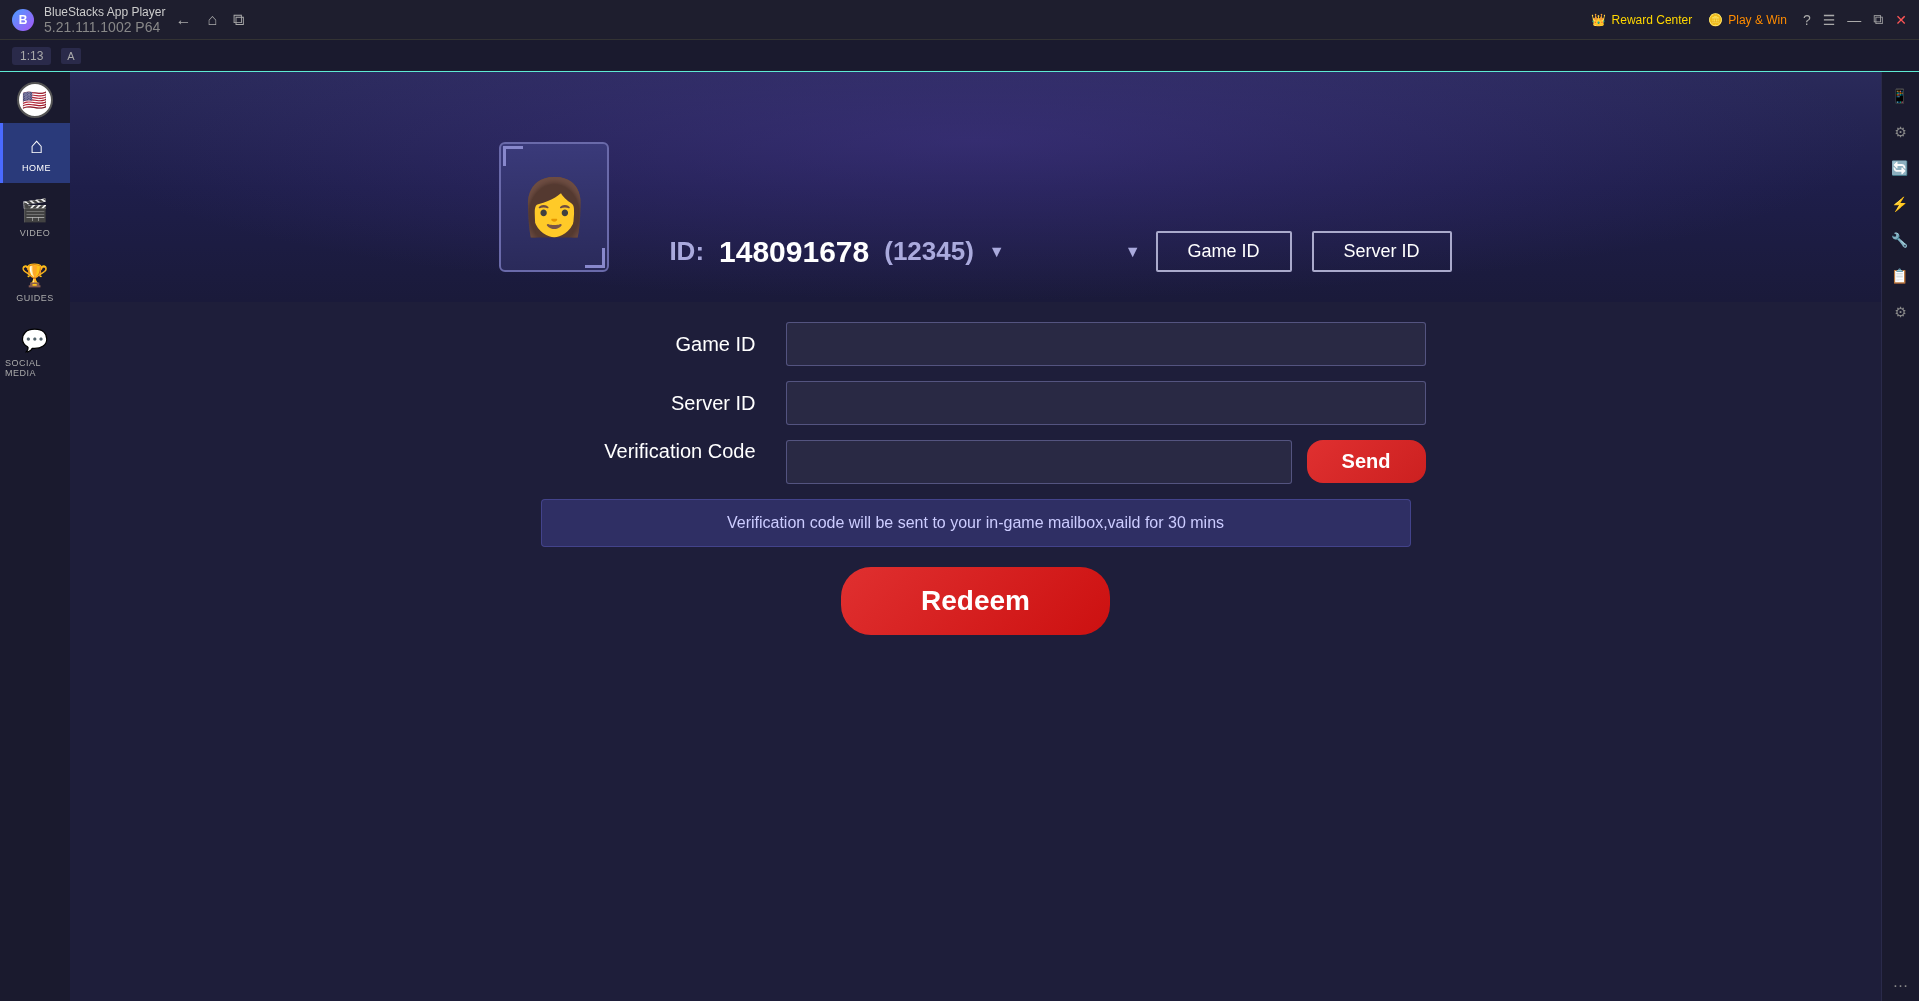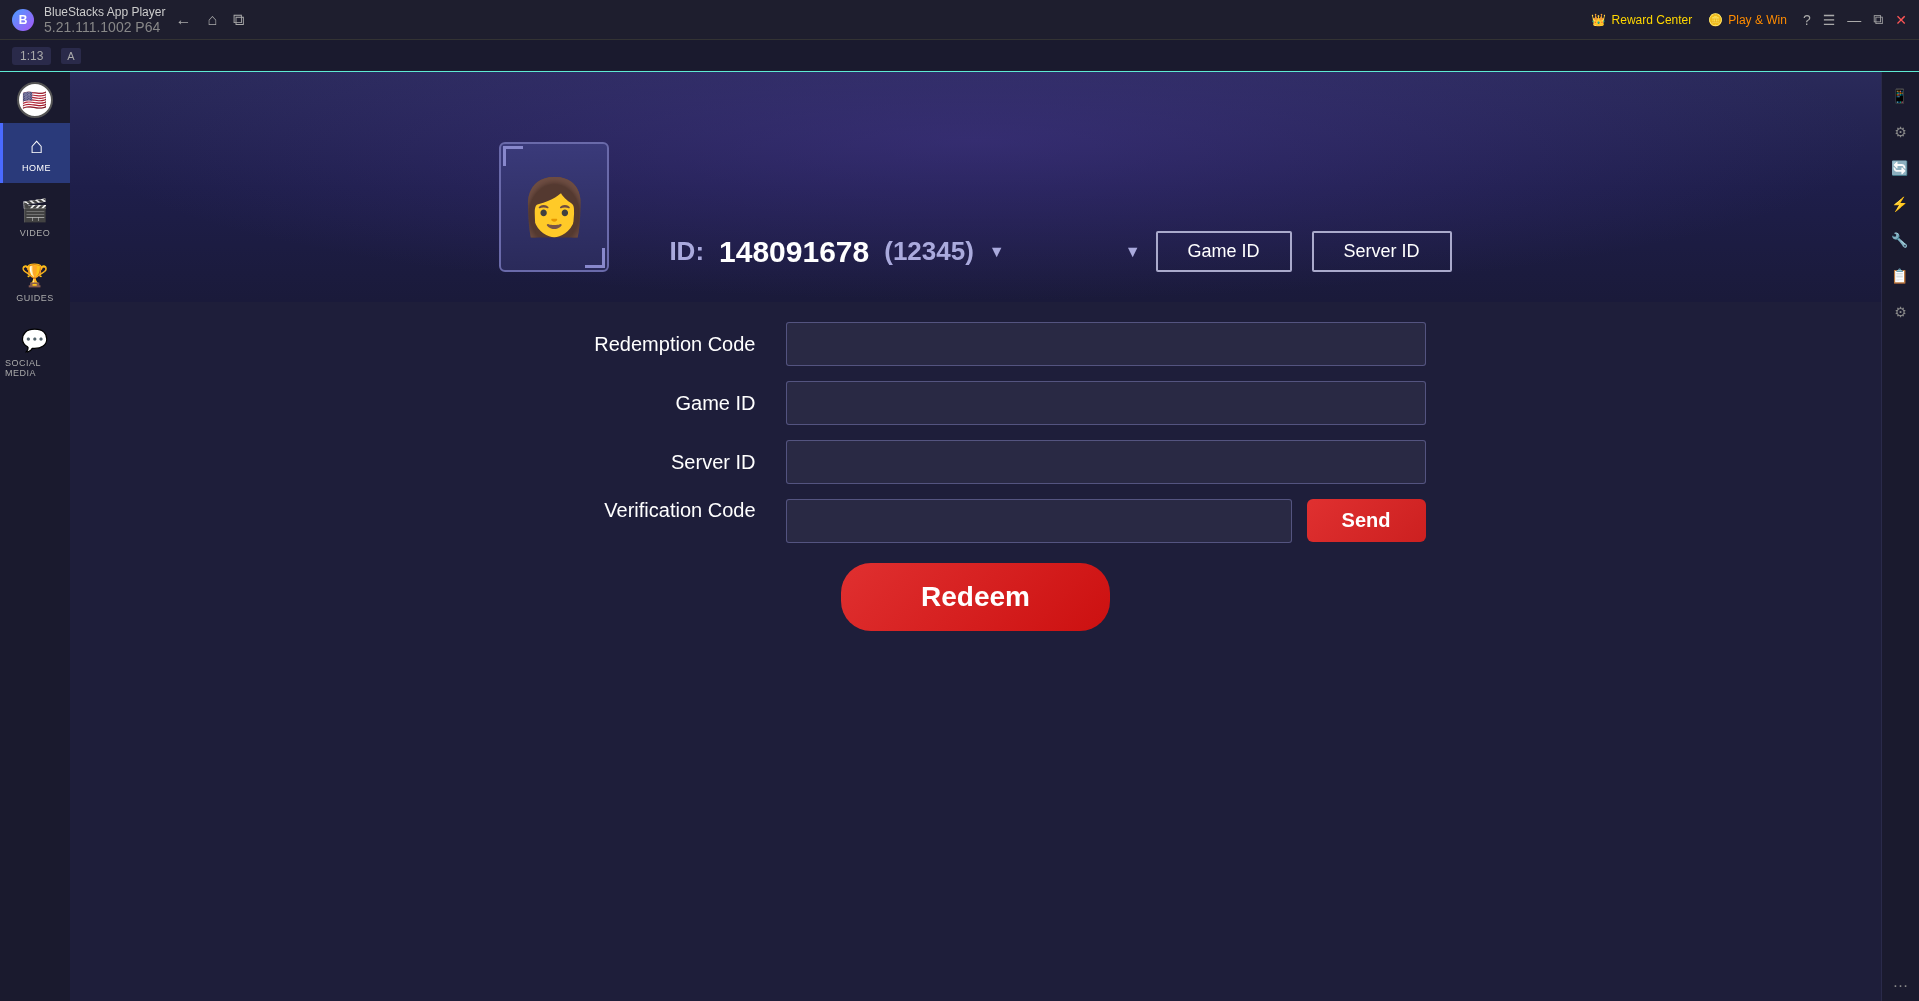--- a/index.html
+++ b/index.html
@@ -334,21 +334,21 @@
       color: white;
       font-size: 16px;
       padding: 0 12px;
       outline: none;
     }
     .send-btn {
       margin-left: 15px;
       padding: 10px 35px;
       background: linear-gradient(135deg, #e03030, #cc2020);
       border: none;
-      border-radius: 6px;
+      border-radius: 16px;
       color: white;
       font-size: 20px;
       font-weight: bold;
       cursor: pointer;
     }
     .info-banner {
       width: 870px;
       background: rgba(80,80,180,0.35);
       border: 1px solid rgba(100,100,200,0.4);
       border-radius: 4px;
@@ -484,41 +484,38 @@
         </div>
         <div class="id-buttons">
           <button class="id-btn">Game ID</button>
           <button class="id-btn">Server ID</button>
         </div>
       </div>
     </div>
 
     <div class="form-section">
 
-      <div class="form-row">
-        <span class="form-label">Redemption Code</span>
-        <input class="form-input" type="text" placeholder="" style="">
-      </div>
 
       <div class="form-row">
         <span class="form-label">Game ID</span>
         <input class="form-input" type="text" placeholder="" style="">
       </div>
 
       <div class="form-row">
         <span class="form-label">Server ID</span>
         <input class="form-input" type="text" placeholder="" style="">
       </div>
 
       <div class="verification-row">
         <span class="form-label">Verification Code</span>
         <input class="verification-input" type="text" placeholder="" style="">
         <button class="send-btn">Send</button>
       </div>
 
+      <div class="info-banner">Verification code will be sent to your in-game mailbox,vaild for 30 mins</div>
 
       <button class="redeem-btn">Redeem</button>
 
     </div>
   </div>
 
   <div class="right-sidebar">
     <div class="right-btn">📱</div>
     <div class="right-btn">⚙</div>
     <div class="right-btn">🔄</div>

